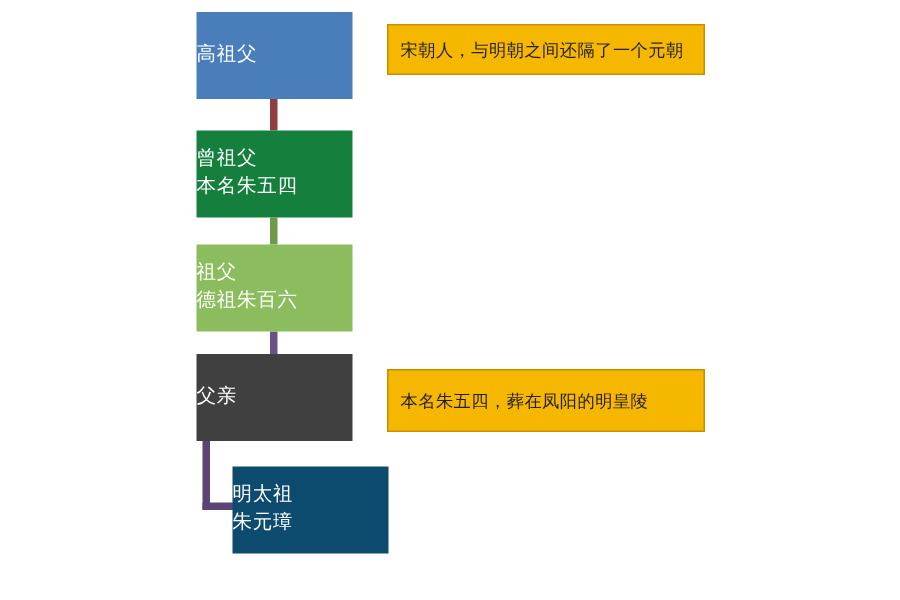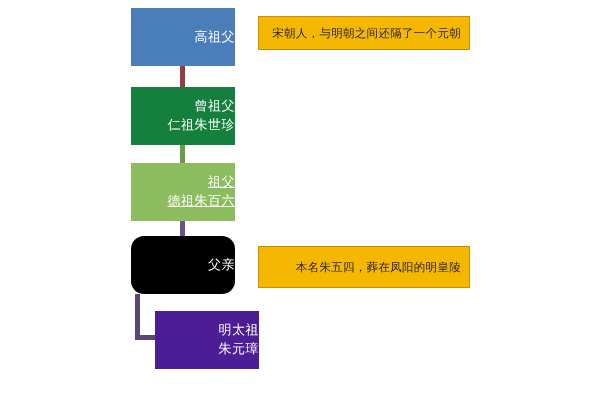--- a/index.html
+++ b/index.html
@@ -18,53 +18,52 @@
     position: absolute;
     left: 0; top: 0;
     width: 600px;
     height: 400px;
   }
   .node {
     position: absolute;
     box-sizing: border-box;
     display: flex;
     flex-direction: column;
-    align-items: flex-end;
+    align-items: flex-start;
     justify-content: center;
     color: #ffffff;
     text-align: center;
     line-height: 1.45;
   }
   .node .l1 {
     font-size: 13px;
     letter-spacing: 0.5px;
   }
   .node .l2 {
     font-size: 13px;
     letter-spacing: 0.5px;
   }
   .n-gaozu   { left: 131px; top: 8px;   width: 104px; height: 58px;  background: #4a7ebb; }
   .n-zengzu  { left: 131px; top: 87px;  width: 104px; height: 58px;  background: #15803d; }
-  .n-zufu    { left: 131px; top: 163px; width: 104px; height: 58px;  background: #8bbd5e; text-decoration: underline; }
-  .n-fuqin   { left: 131px; top: 236px; width: 104px; height: 58px;  background: #000000; border-radius: 13px; }
-  .n-mingtz  { left: 155px; top: 311px; width: 104px; height: 58px;  background: #4c1d95; }
+  .n-zufu    { left: 131px; top: 163px; width: 104px; height: 58px;  background: #8bbd5e; }
+  .n-fuqin   { left: 131px; top: 236px; width: 104px; height: 58px;  background: #404040; }
+  .n-mingtz  { left: 155px; top: 311px; width: 104px; height: 58px;  background: #0c4a6e; }
 
   .note {
     position: absolute;
     box-sizing: border-box;
     background: #f5b700;
     border: 1px solid #c98f00;
     color: #231f20;
     font-size: 11.5px;
     display: flex;
     align-items: center;
     padding: 16px 8px;
     letter-spacing: 0.3px;
     white-space: nowrap;
-    justify-content: flex-end;
   }
   .note-1 { left: 258px; top: 16px;  width: 212px; height: 30px; }
   .note-2 { left: 258px; top: 173px; width: 212px; height: 30px; }
   .note-3 { left: 258px; top: 246px; width: 212px; height: 42px; }
   
   .vline {
     position: absolute;
     width: 5px;
   }
   .v1 { left: 180px; top: 66px;  height: 21px; background: #8f3f3f; }
@@ -84,21 +83,21 @@
   <div class="vline v3"></div>
   <div class="vline elbow-v"></div>
   <div class="elbow-h"></div>
 
   <div class="node n-gaozu">
     <span class="l1">高祖父</span>
   </div>
 
   <div class="node n-zengzu">
     <span class="l1">曾祖父</span>
-    <span class="l2">仁祖朱世珍</span>
+    <span class="l2">本名朱五四</span>
   </div>
 
   <div class="node n-zufu">
     <span class="l1">祖父</span>
     <span class="l2">德祖朱百六</span>
   </div>
 
   <div class="node n-fuqin">
     <span class="l1">父亲</span>
   </div>

